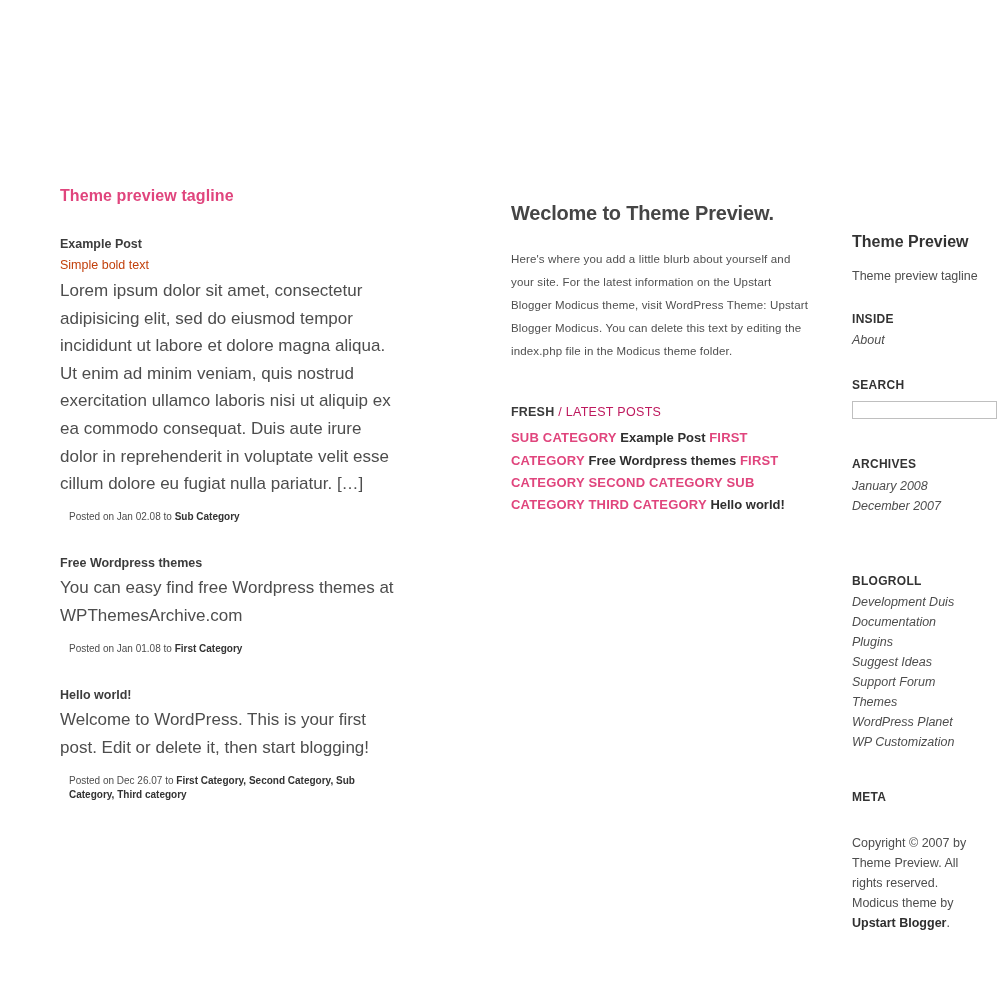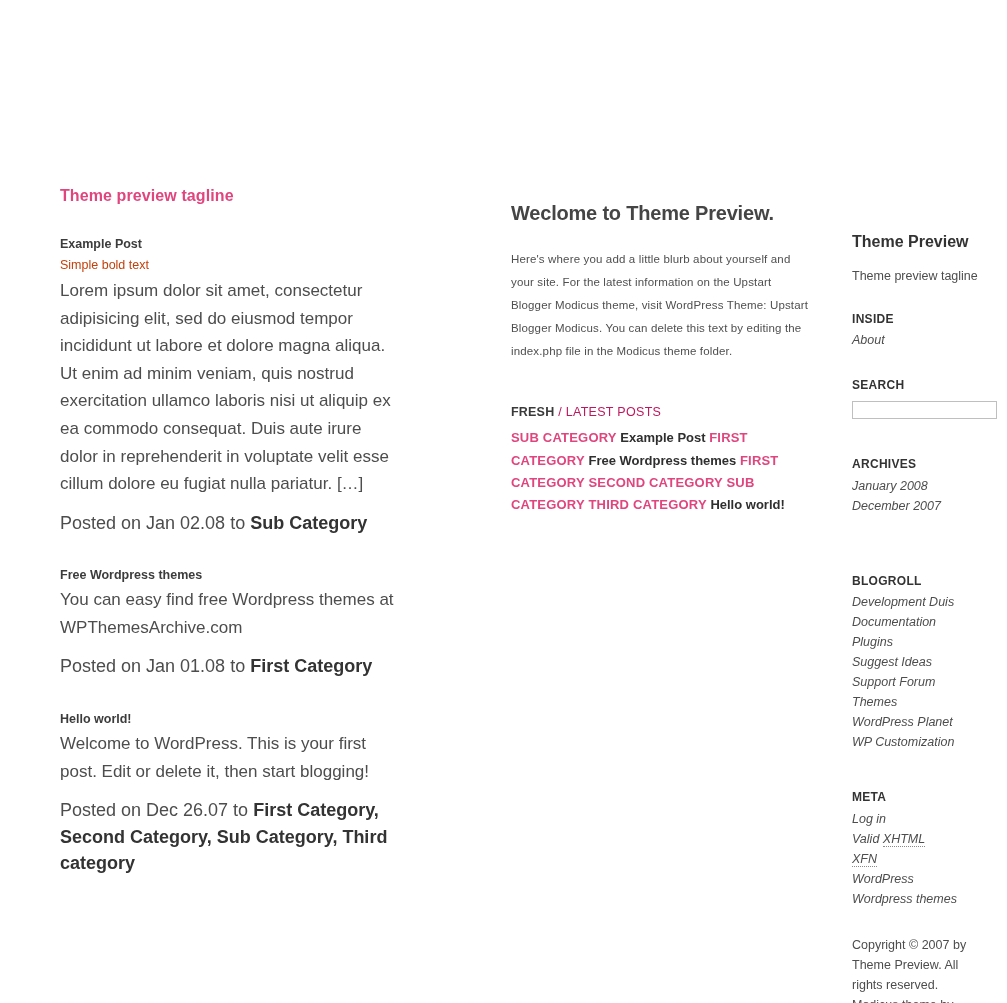--- a/index.html
+++ b/index.html
@@ -75,24 +75,24 @@
     margin: 0 0 2px 0;
     line-height: 1.6;
   }
   .post-body {
     font-size: 17px;
     color: #4d4d4d;
     margin: 0 0 12px 0;
     line-height: 1.62;
   }
   .post-meta {
-    font-size: 18px;
+    font-size: 10px;
     color: #4d4d4d;
     line-height: 1.48;
-    margin: 0;
+    margin: 9px;
   }
   .post-meta b {
     color: #333333;
     font-weight: bold;
   }
 
   .post--2 { margin-top: 30px; }
   .post--3 { margin-top: 30px; }
 
   
@@ -294,27 +294,20 @@
         <li>Suggest Ideas</li>
         <li>Support Forum</li>
         <li>Themes</li>
         <li>WordPress Planet</li>
         <li>WP Customization</li>
       </ul>
     </div>
 
     <div class="sb-block sb-block--meta">
       <div class="sb-head">META</div>
-      <ul class="sb-list">
-        <li>Log in</li>
-        <li><span>Valid </span><span class="abbr-dotted">XHTML</span></li>
-        <li><span class="abbr-dotted">XFN</span></li>
-        <li>WordPress</li>
-        <li>Wordpress themes</li>
-      </ul>
     </div>
 
     <div class="sb-copyright">
       <div>Copyright © 2007 by</div>
       <div>Theme Preview. All</div>
       <div>rights reserved.</div>
       <div><span>Modicus theme by</span></div>
       <div><b>Upstart Blogger</b><span>.</span></div>
     </div>
 

